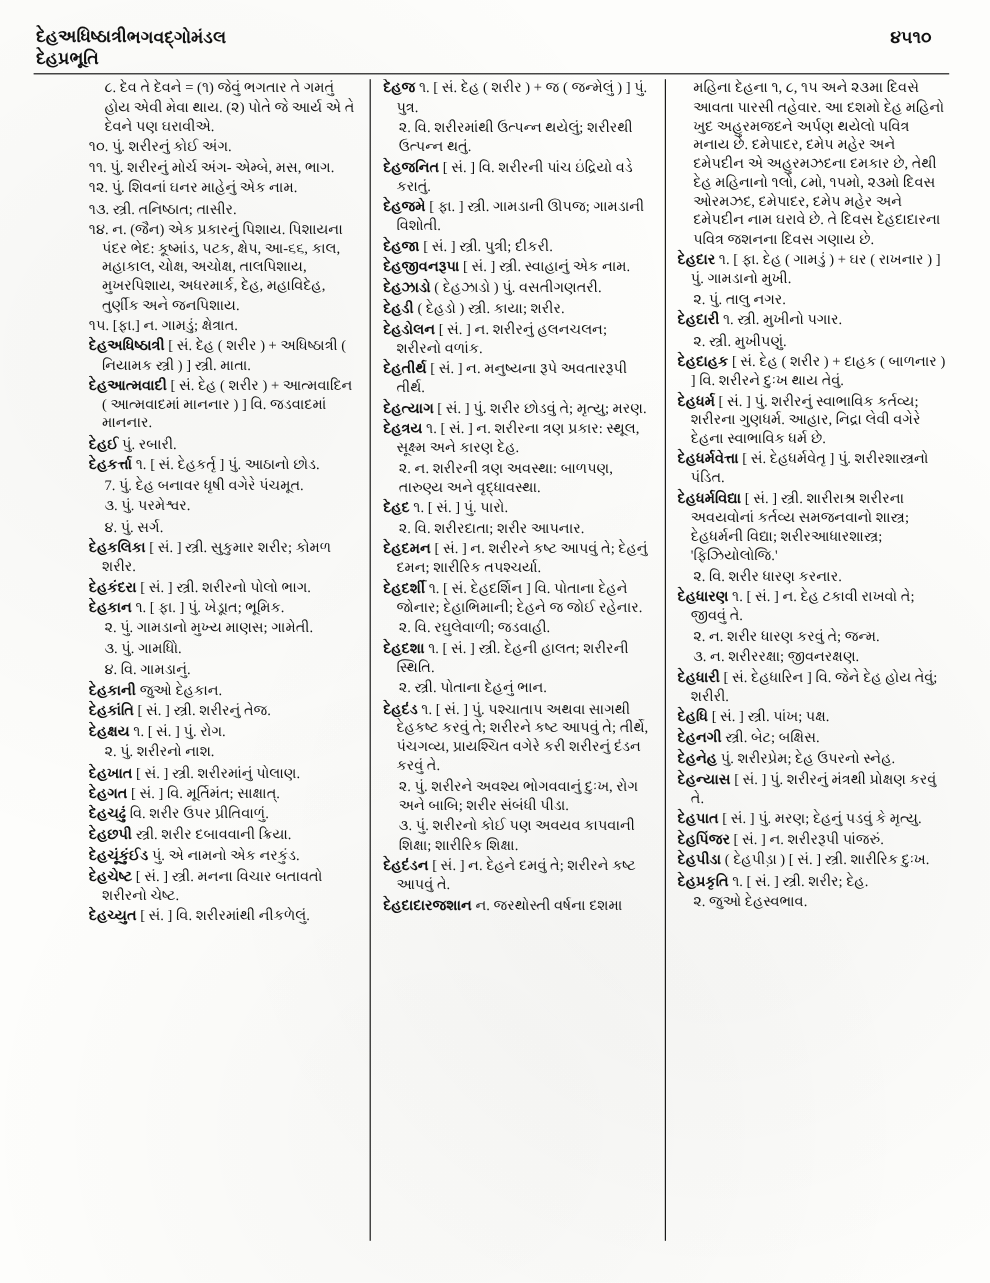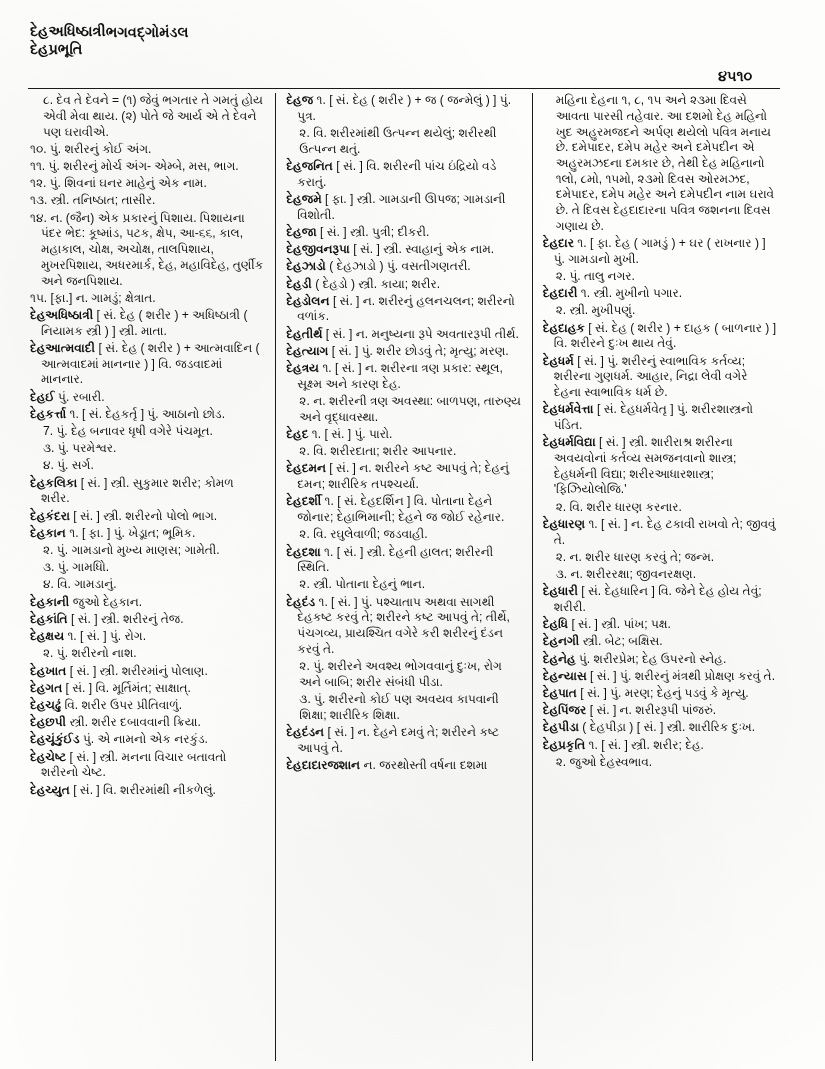--- a/index.html
+++ b/index.html
@@ -12,22 +12,23 @@
     height: 1069px;
     font-family: "Liberation Sans", sans-serif;
     color: #111;
     overflow: hidden;
   }
   .page {
     position: relative;
     width: 825px;
     height: 1069px;
     box-sizing: border-box;
-    padding: 22px 43px 14px 26px;
+    padding: 22px 32px 14px 26px;
     background: #fdfdfb;
+    font-family: Liberation Serif, serif;
   }
   
   .page::before {
     content: "";
     position: absolute;
     inset: 0;
     background:
       radial-gradient(circle at 18% 28%, rgba(0,0,0,0.025) 0 12%, rgba(0,0,0,0) 42%),
       radial-gradient(circle at 72% 66%, rgba(0,0,0,0.022) 0 14%, rgba(0,0,0,0) 45%),
       radial-gradient(circle at 45% 88%, rgba(0,0,0,0.02) 0 10%, rgba(0,0,0,0) 38%);
@@ -50,34 +51,34 @@
   }
   .header-left .line2 {
     display: block;
   }
   .header-center {
     text-align: left;
     flex: 1;
     padding-top: 1px;
   }
   .header-right {
-    text-align: left;
+    text-align: center;
     min-width: 60px;
     padding-top: 1px;
-    margin-top: 44px;
   }
   .rule {
     border-top: 1.6px solid #1a1a1a;
     margin: 3px 2px 4px 2px;
   }
   .columns {
     position: relative;
     display: flex;
     height: 968px;
     gap: 0;
+    margin-left: 44px;
   }
   .col {
     flex: 1 1 0;
     padding: 0 10px;
     font-size: 12.1px;
     line-height: 1.30;
     box-sizing: border-box;
     overflow: hidden;
   }
   .col.c1 { padding-left: 4px; }

